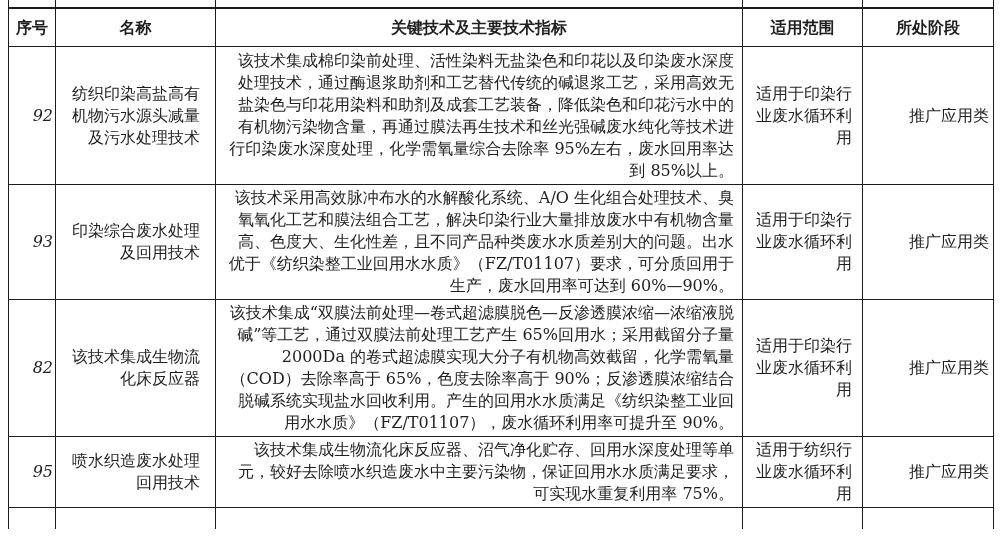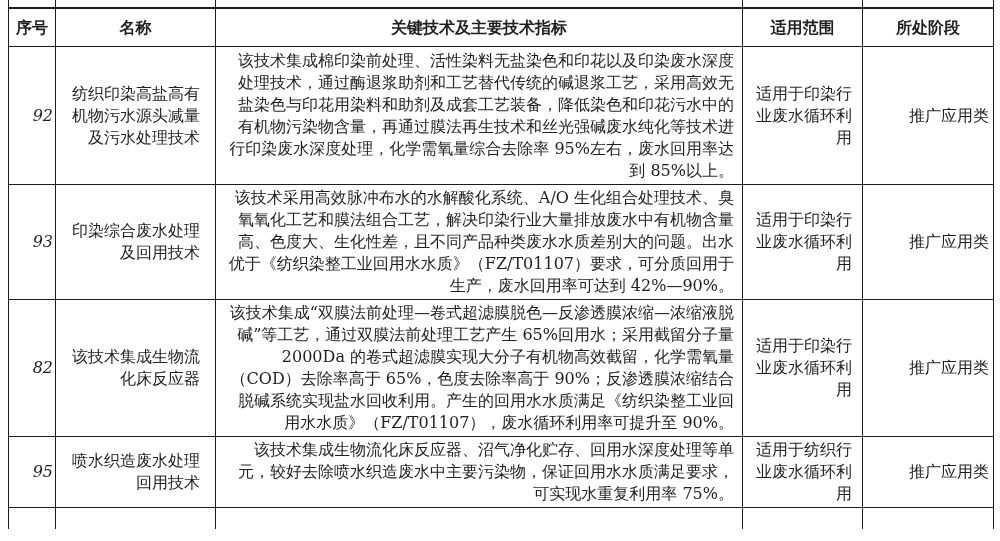--- a/index.html
+++ b/index.html
@@ -105,21 +105,21 @@
       <tr class="row-92">
         <td class="serial-cell">92</td>
         <td class="name-cell">纺织印染高盐高有机物污水源头减量及污水处理技术</td>
         <td class="tech-cell">该技术集成棉印染前处理、活性染料无盐染色和印花以及印染废水深度处理技术，通过酶退浆助剂和工艺替代传统的碱退浆工艺，采用高效无盐染色与印花用染料和助剂及成套工艺装备，降低染色和印花污水中的有机物污染物含量，再通过膜法再生技术和丝光强碱废水纯化等技术进行印染废水深度处理，化学需氧量综合去除率 95%左右，废水回用率达到 85%以上。</td>
         <td class="scope-cell">适用于印染行业废水循环利用</td>
         <td class="stage-cell">推广应用类</td>
       </tr>
       <tr class="row-93">
         <td class="serial-cell">93</td>
         <td class="name-cell">印染综合废水处理及回用技术</td>
-        <td class="tech-cell">该技术采用高效脉冲布水的水解酸化系统、A/O 生化组合处理技术、臭氧氧化工艺和膜法组合工艺，解决印染行业大量排放废水中有机物含量高、色度大、生化性差，且不同产品种类废水水质差别大的问题。出水优于《纺织染整工业回用水水质》（FZ/T01107）要求，可分质回用于生产，废水回用率可达到 42%—90%。</td>
+        <td class="tech-cell">该技术采用高效脉冲布水的水解酸化系统、A/O 生化组合处理技术、臭氧氧化工艺和膜法组合工艺，解决印染行业大量排放废水中有机物含量高、色度大、生化性差，且不同产品种类废水水质差别大的问题。出水优于《纺织染整工业回用水水质》（FZ/T01107）要求，可分质回用于生产，废水回用率可达到 60%—90%。</td>
         <td class="scope-cell">适用于印染行业废水循环利用</td>
         <td class="stage-cell">推广应用类</td>
       </tr>
       <tr class="row-94">
         <td class="serial-cell">82</td>
         <td class="name-cell">该技术集成生物流化床反应器</td>
         <td class="tech-cell">该技术集成“双膜法前处理—卷式超滤膜脱色—反渗透膜浓缩—浓缩液脱碱”等工艺，通过双膜法前处理工艺产生 65%回用水；采用截留分子量 2000Da 的卷式超滤膜实现大分子有机物高效截留，化学需氧量（COD）去除率高于 65%，色度去除率高于 90%；反渗透膜浓缩结合脱碱系统实现盐水回收利用。产生的回用水水质满足《纺织染整工业回用水水质》（FZ/T01107），废水循环利用率可提升至 90%。</td>
         <td class="scope-cell">适用于印染行业废水循环利用</td>
         <td class="stage-cell">推广应用类</td>
       </tr>

